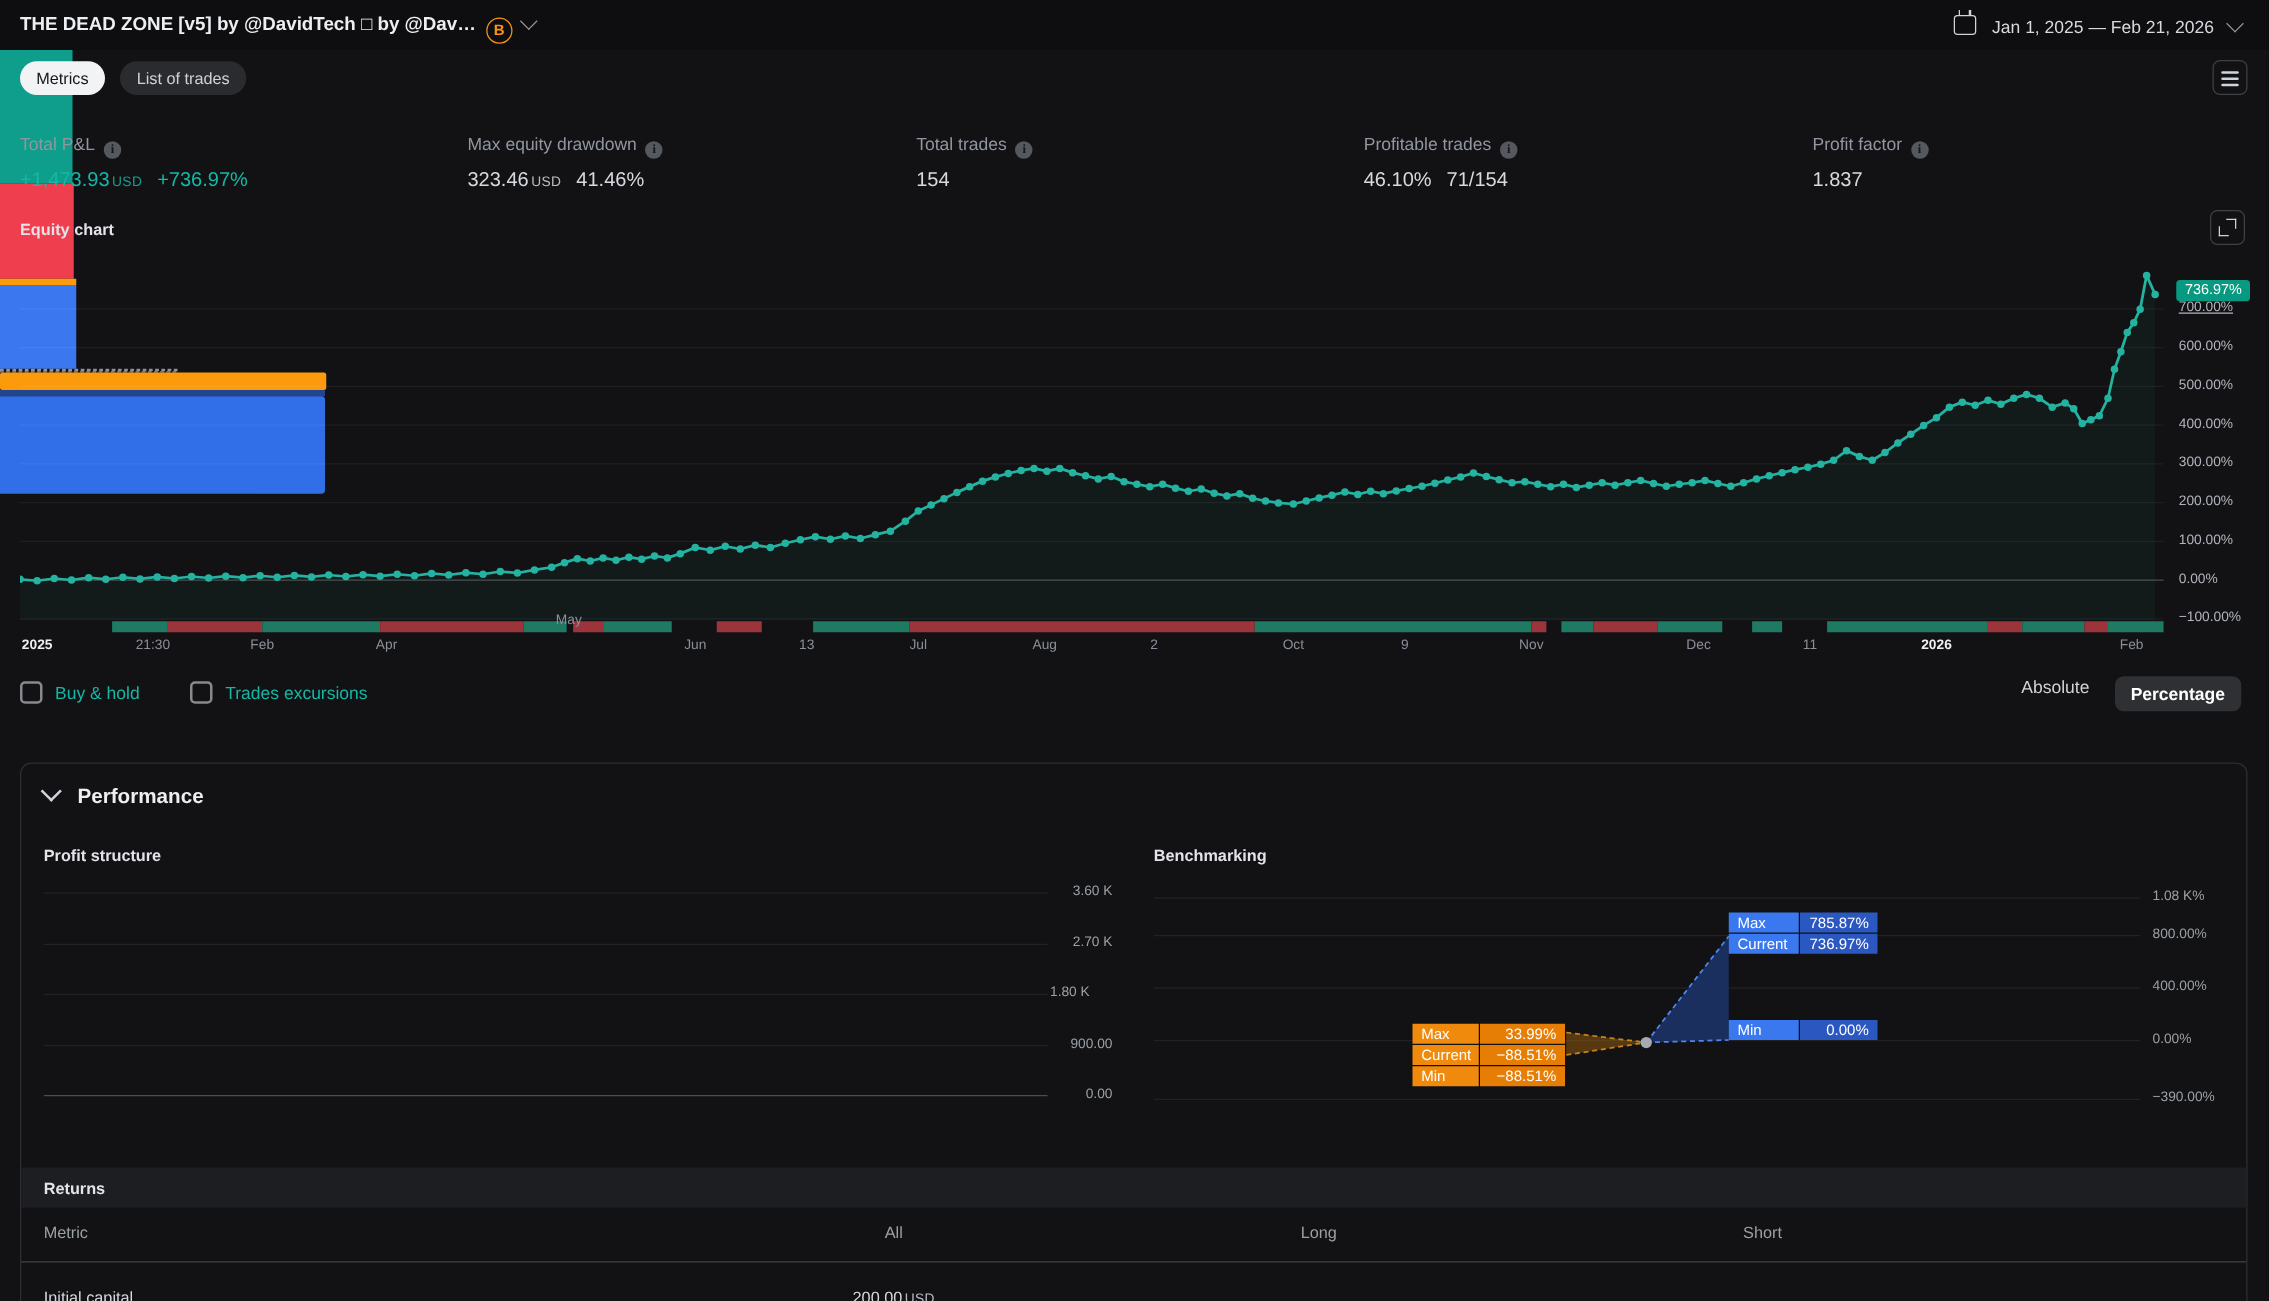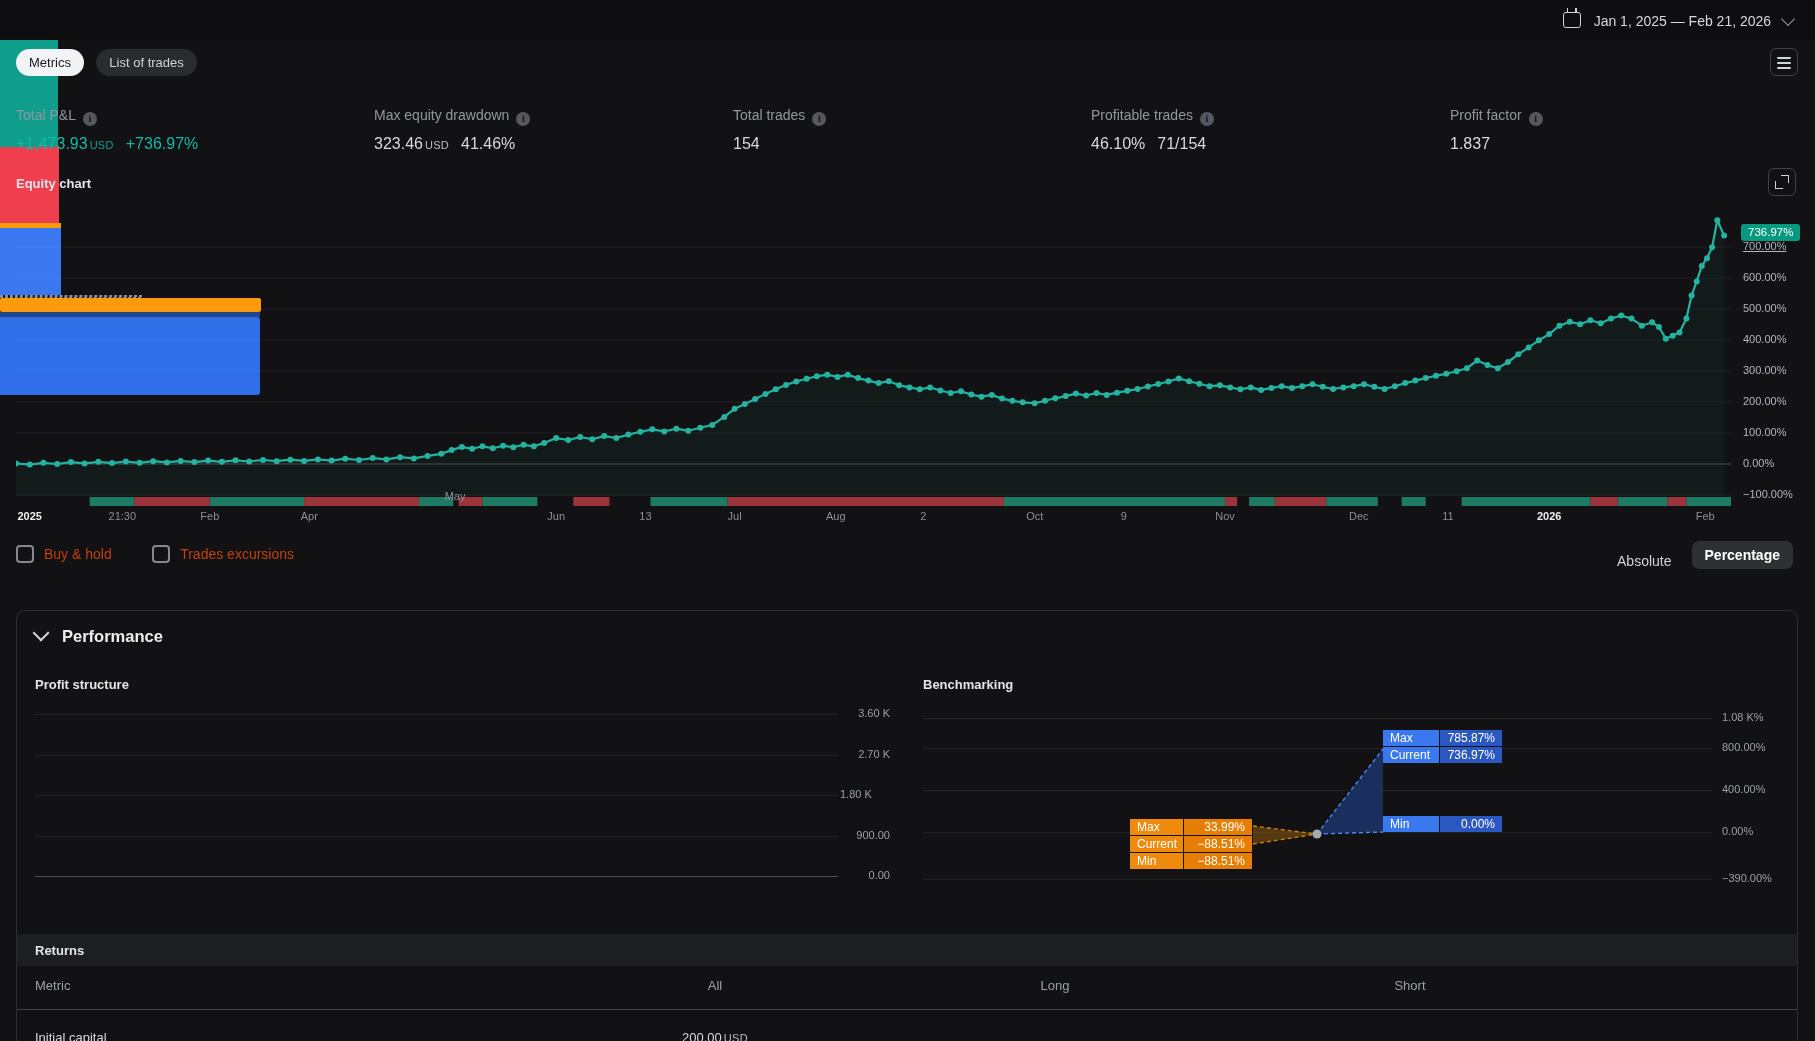--- a/index.html
+++ b/index.html
@@ -31,21 +31,21 @@
     font-size:10px;font-weight:700;text-align:center;line-height:14px;margin-left:7px;vertical-align:-2px;font-family:"Liberation Serif",serif;}
   .sect{font-size:13px;font-weight:700;color:#e2e4e9;}
   .corner{position:absolute;width:7px;height:7px;}
   .ylab{position:absolute;left:1743px;width:62px;font-size:11px;color:#b2b5be;white-space:nowrap;}
   .xlab{position:absolute;width:70px;text-align:center;font-size:11px;color:#8b8f98;white-space:nowrap;}
   .xlab.b{color:#eceef2;font-weight:700;}
   .badge{position:absolute;background:#089981;color:#fff;font-size:11.5px;border-radius:3px;
     padding:2px 7px 3px;font-weight:400;}
   .cb{display:inline-block;width:18px;height:18px;border:2px solid #87898f;border-radius:4px;box-sizing:border-box;
     vertical-align:-4px;margin-right:10px;cursor:pointer;}
-  .cblabel{font-size:14px;color:#c2410c;margin-right:36px;cursor:pointer;text-align:center;}
+  .cblabel{font-size:14px;color:#14b8a6;margin-right:36px;cursor:pointer;text-align:center;}
   .modebtn{font-size:14px;color:#d0d3d8;cursor:pointer;}
   .modebtn.sel{background:#2f3034;border-radius:7px;padding:6px 13px;font-weight:700;color:#fff;}
   .panel{position:absolute;left:16px;top:610px;width:1782px;height:480px;border:1px solid #2c2e33;border-radius:9px;box-sizing:border-box;}
   .ptitle{font-size:16.5px;font-weight:700;color:#eceef2;}
   .chevdown{display:inline-block;width:10px;height:10px;border-right:2px solid #cfd3da;border-bottom:2px solid #cfd3da;
     transform:rotate(45deg);vertical-align:3px;margin-right:15px;}
   .axlab{position:absolute;font-size:11px;color:#9aa0a6;white-space:nowrap;}
   .gridline{position:absolute;height:1px;background:rgba(255,255,255,0.07);}
   .gridline.zero{background:rgba(255,255,255,0.25);}
   .legend{position:absolute;display:flex;justify-content:center;gap:26px;font-size:12.5px;color:#b6bac2;}
@@ -55,20 +55,23 @@
   .retband{position:absolute;left:17px;width:1780px;background:#1d1e21;}
   .thead{font-size:13px;color:#9aa0a6;position:absolute;white-space:nowrap;}
   .tcell{font-size:13px;color:#d6d9de;position:absolute;white-space:nowrap;}
 </style>
 </head>
 <body>
 
 <div id="app">
 
   <div class="topbar"></div>
+  <div class="abs title" style="left:16px;top:11px;">
+    <span>THE DEAD ZONE [v5] by @DavidTech □ by @Dav…</span><span class="coin">B</span><span class="chev"></span>
+  </div>
   <div class="abs daterow" style="right:22px;top:12px;">
     <span class="cal"></span>
     <span>Jan 1, 2025 — Feb 21, 2026</span>
     <span class="chev"></span>
   </div>
 
   <div class="abs" style="left:16px;top:49px;">
     <span class="pill on">Metrics</span>
     <span class="pill off">List of trades</span>
   </div>
@@ -327,21 +330,21 @@
       <div class="xlab" style="left: 1413.02px; top: 510px;">11</div>
       <div class="xlab b" style="left: 1514.21px; top: 510px;">2026</div>
       <div class="xlab" style="left: 1670.27px; top: 510px;">Feb</div>
     </div>
   <div class="badge" style="left:1741px;top:224px;">736.97%</div>
 
   <div class="abs" style="left:16px;top:545px;">
     <span class="cb"></span><span class="cblabel">Buy &amp; hold</span>
     <span class="cb"></span><span class="cblabel">Trades excursions</span>
   </div>
-  <div class="abs" style="right:22px;top:541px;display:flex;align-items:flex-end;gap:20px;">
+  <div class="abs" style="right:22px;top:541px;display:flex;align-items:flex-start;gap:20px;">
     <span class="modebtn">Absolute</span>
     <span class="modebtn sel">Percentage</span>
   </div>
 
   <div class="panel"></div>
   <div class="abs" style="left:35px;top:627px;">
     <span class="chevdown"></span><span class="ptitle">Performance</span>
   </div>
   <div class="abs sect" style="left:35px;top:677px;">Profit structure</div>
   <div class="abs sect" style="left:923px;top:677px;">Benchmarking</div>

